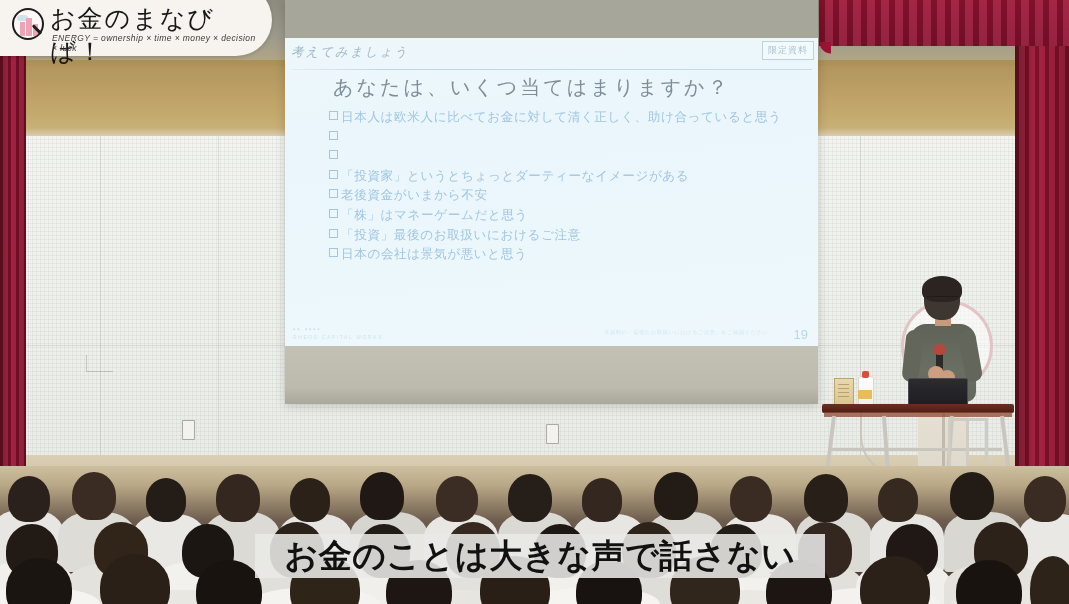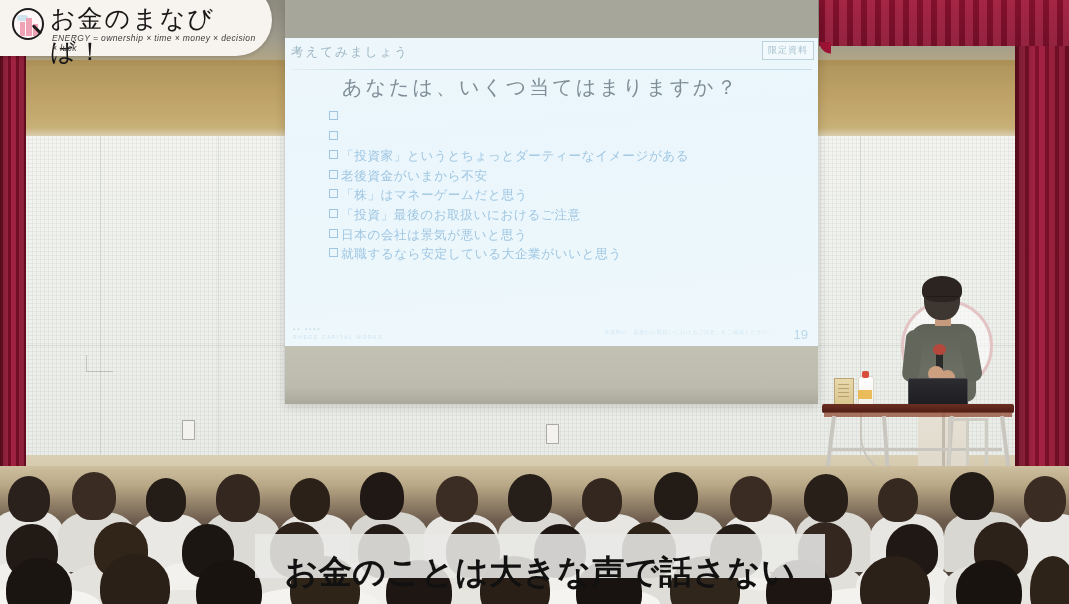--- a/index.html
+++ b/index.html
@@ -107,39 +107,39 @@
   }
   .slide {
     position: absolute; left: 0; top: 38px; width: 533px; height: 308px;
     background: linear-gradient(175deg,#eef7fb 0%, #eaf6fc 30%, #eef8fc 100%);
     overflow: hidden;
   }
   .slide-eyebrow {
     position: absolute; left: 6px; top: 6px;
     font-size: 12.5px; letter-spacing: 2px;
     color: #9fb8c6;
+    font-style: italic;
   }
   .slide-badge {
     position: absolute; right: 4px; top: 3px;
     font-size: 9px; letter-spacing: 1px;
     color: #a9c2d0;
     border: 1px solid #bcd2dd;
     padding: 2px 5px;
     background: rgba(255,255,255,.35);
   }
   .slide-rule {
     position: absolute; left: 6px; right: 6px; top: 31px; height: 1px;
     background: linear-gradient(90deg, rgba(150,190,210,.15), rgba(150,190,210,.55) 18%, rgba(150,190,210,.45));
   }
   .slide-title {
     position: absolute; left: 48px; top: 36px;
     font-size: 20px; letter-spacing: 3px;
     color: #7e8d96;
     font-weight: 500;
-    margin-left: 9px;
   }
   .slide-list {
     position: absolute; left: 44px; top: 70px; right: 14px;
     margin: 0; padding: 0; list-style: none;
   }
   .slide-list li {
     font-size: 12.6px;
     letter-spacing: .6px;
     line-height: 19.6px;
     color: #9fc6e2;
@@ -283,21 +283,21 @@
     position: absolute;
     border-radius: 40% 40% 4px 4px;
   }
 
   
   .caption-band {
     position: absolute; left: 255px; top: 534px; width: 570px; height: 44px;
     background: rgba(233,233,231,.88);
   }
   .caption-text {
-    position: absolute; left: 0; top: 16px; width: 100%; height: 100%;
+    position: absolute; left: 0; top: 0; width: 100%; height: 100%;
     display: flex; align-items: center; justify-content: center;
     font-size: 33px; font-weight: 700; letter-spacing: .5px;
     color: #111;
   }
 
   
   .logo-bug {
     position: absolute; left: -18px; top: -16px;
     width: 290px; height: 72px;
     background: #f7f4ef;
@@ -368,28 +368,28 @@
     <div class="screen-bottom-band"></div>
 
     <div class="slide">
       <div class="slide-eyebrow">考えてみましょう</div>
       <div class="slide-badge">限定資料</div>
       <div class="slide-rule"></div>
 
       <div class="slide-title">あなたは、いくつ当てはまりますか？</div>
 
       <ul class="slide-list">
+        <li><span class="cb"></span><span>日本人は欧米人に比べてお金に対して清く正しく、助け合っていると思う</span></li>
         <li><span class="cb"></span></li>
         <li><span class="cb"></span></li>
         <li><span class="cb"></span><span>「投資家」というとちょっとダーティーなイメージがある</span></li>
         <li><span class="cb"></span><span>老後資金がいまから不安</span></li>
         <li><span class="cb"></span><span>「株」はマネーゲームだと思う</span></li>
         <li><span class="cb"></span><span>「投資」最後のお取扱いにおけるご注意</span></li>
         <li><span class="cb"></span><span>日本の会社は景気が悪いと思う</span></li>
-        <li><span class="cb"></span><span>就職するなら安定している大企業がいいと思う</span></li>
       </ul>
 
       <div class="slide-footer">
         <div class="slide-logo">
           <span class="dots">▪▪  ▪▪▪▪</span>
           <span>RHEOS CAPITAL WORKS</span>
         </div>
         <div class="slide-disclaimer">本資料の「最後のお取扱いにおけるご注意」をご確認ください。</div>
         <div class="slide-pageno">19</div>
       </div>

